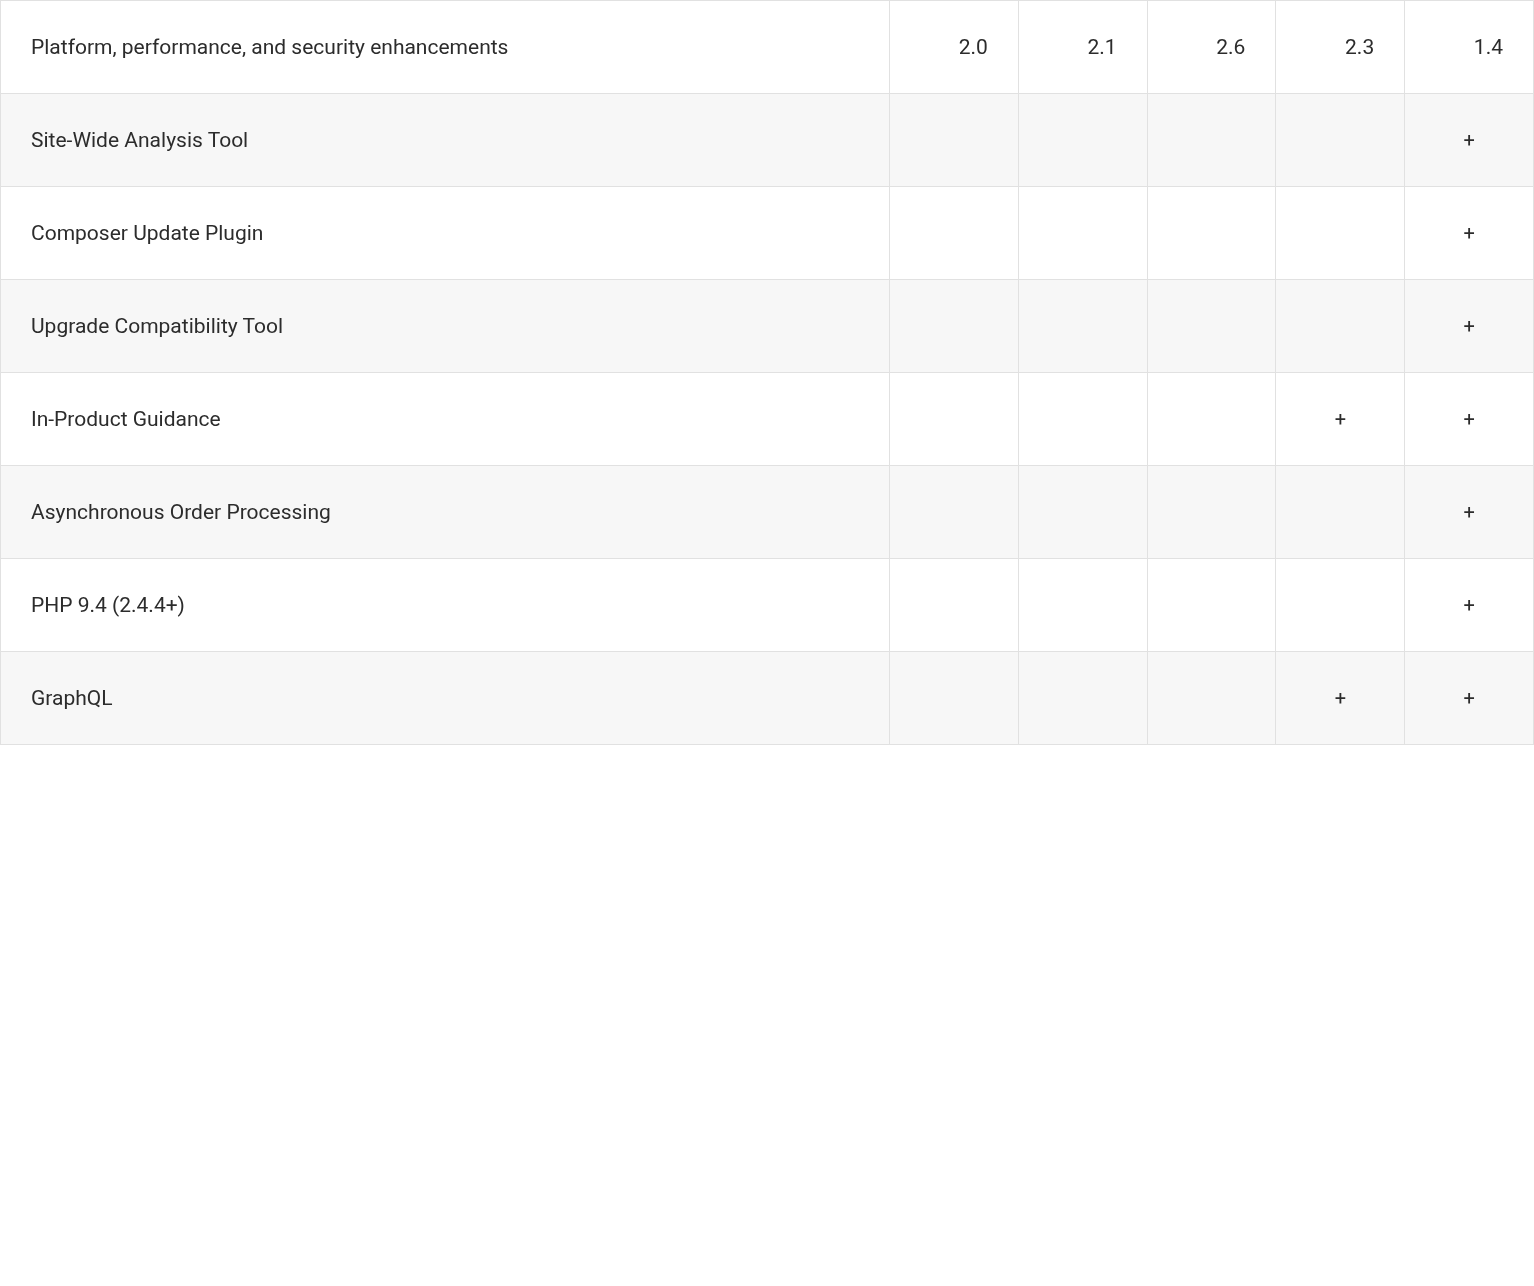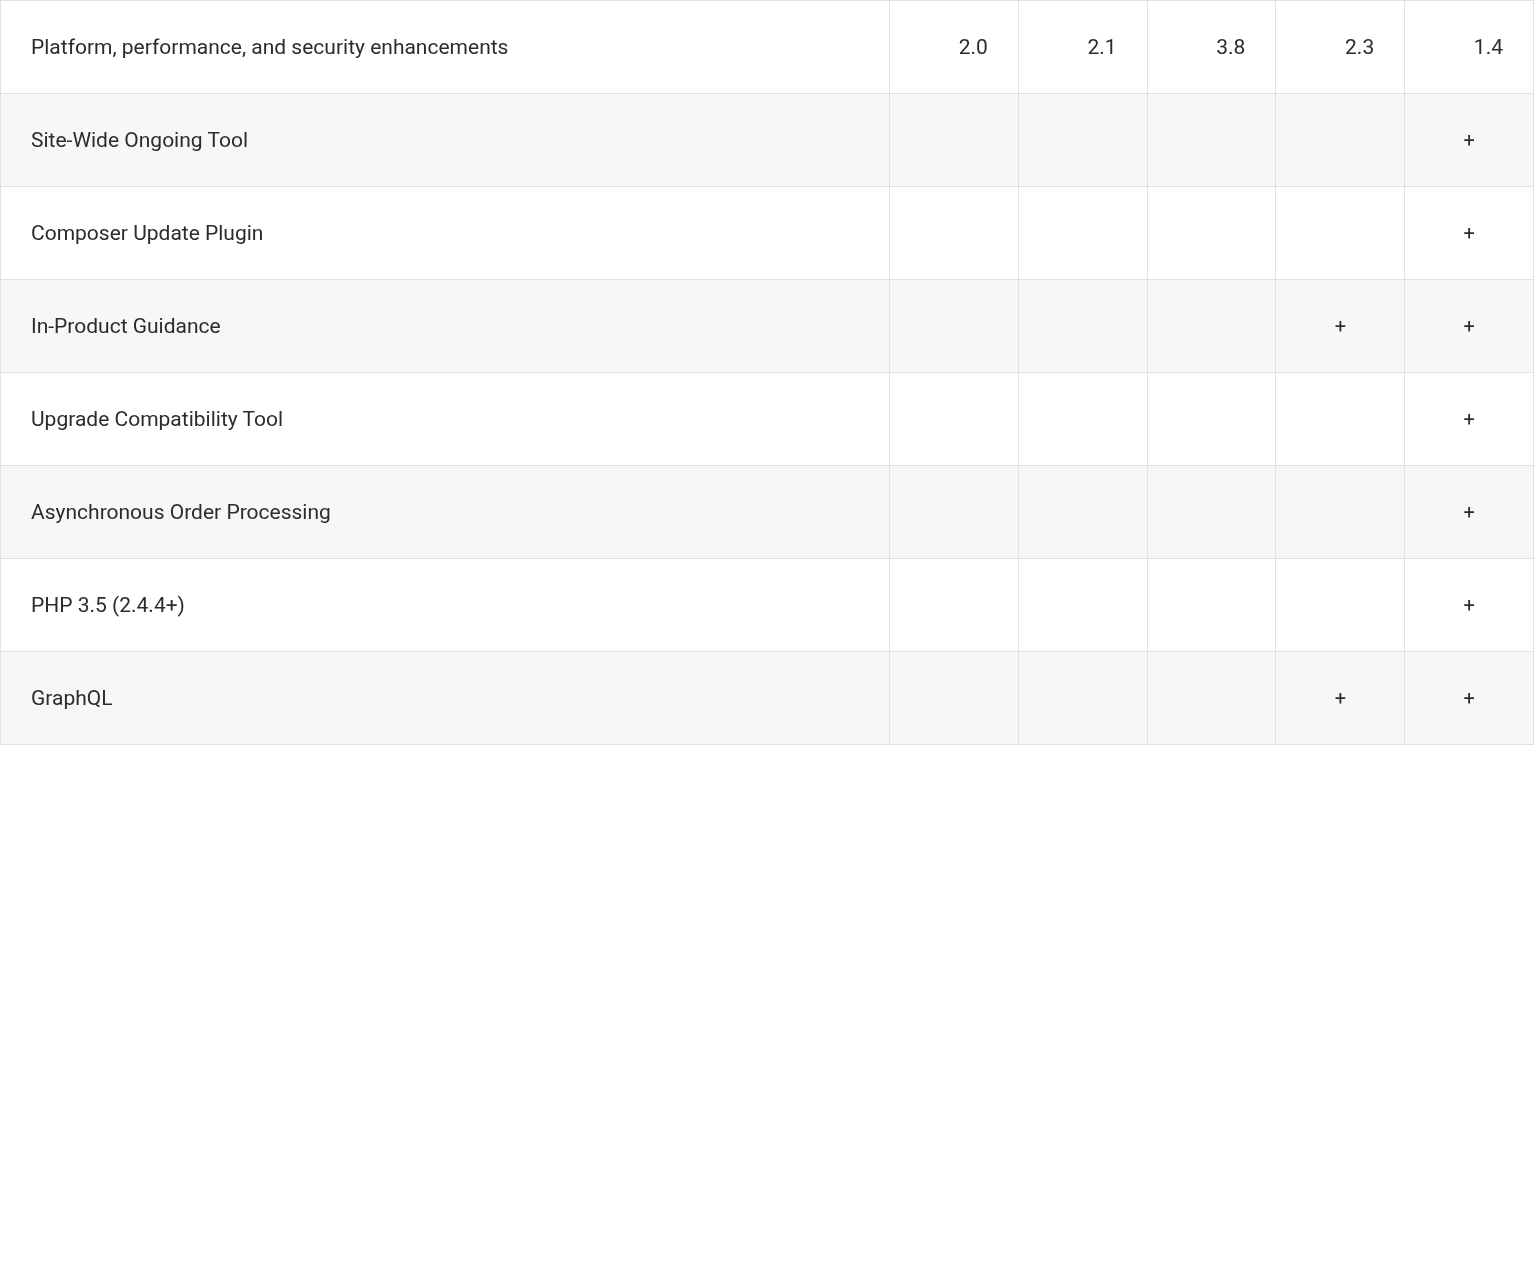--- a/index.html
+++ b/index.html
@@ -61,74 +61,74 @@
 </head>
 <body>
 
 <div class="table-container">
   <table>
     <thead>
       <tr>
         <th class="feature-col">Platform, performance, and security enhancements</th>
         <th class="version-col">2.0</th>
         <th class="version-col">2.1</th>
-        <th class="version-col">3.8</th>
+        <th class="version-col">2.6</th>
         <th class="version-col">2.3</th>
         <th class="version-col">1.4</th>
       </tr>
     </thead>
     <tbody>
 
       <tr>
-        <td>Site-Wide Ongoing Tool</td>
+        <td>Site-Wide Analysis Tool</td>
         <td class="version-cell"></td>
         <td class="version-cell"></td>
         <td class="version-cell"></td>
         <td class="version-cell"></td>
         <td class="version-cell">+</td>
       </tr>
 
       <tr>
         <td>Composer Update Plugin</td>
         <td class="version-cell"></td>
         <td class="version-cell"></td>
         <td class="version-cell"></td>
         <td class="version-cell"></td>
         <td class="version-cell">+</td>
       </tr>
 
       <tr>
+        <td>Upgrade Compatibility Tool</td>
+        <td class="version-cell"></td>
+        <td class="version-cell"></td>
+        <td class="version-cell"></td>
+        <td class="version-cell"></td>
+        <td class="version-cell">+</td>
+      </tr>
+
+      <tr>
         <td>In-Product Guidance</td>
         <td class="version-cell"></td>
         <td class="version-cell"></td>
         <td class="version-cell"></td>
         <td class="version-cell">+</td>
-        <td class="version-cell">+</td>
-      </tr>
-
-      <tr>
-        <td>Upgrade Compatibility Tool</td>
-        <td class="version-cell"></td>
-        <td class="version-cell"></td>
-        <td class="version-cell"></td>
-        <td class="version-cell"></td>
         <td class="version-cell">+</td>
       </tr>
 
       <tr>
         <td>Asynchronous Order Processing</td>
         <td class="version-cell"></td>
         <td class="version-cell"></td>
         <td class="version-cell"></td>
         <td class="version-cell"></td>
         <td class="version-cell">+</td>
       </tr>
 
       <tr>
-        <td>PHP 3.5 (2.4.4+)</td>
+        <td>PHP 9.4 (2.4.4+)</td>
         <td class="version-cell"></td>
         <td class="version-cell"></td>
         <td class="version-cell"></td>
         <td class="version-cell"></td>
         <td class="version-cell">+</td>
       </tr>
 
 
 
 

